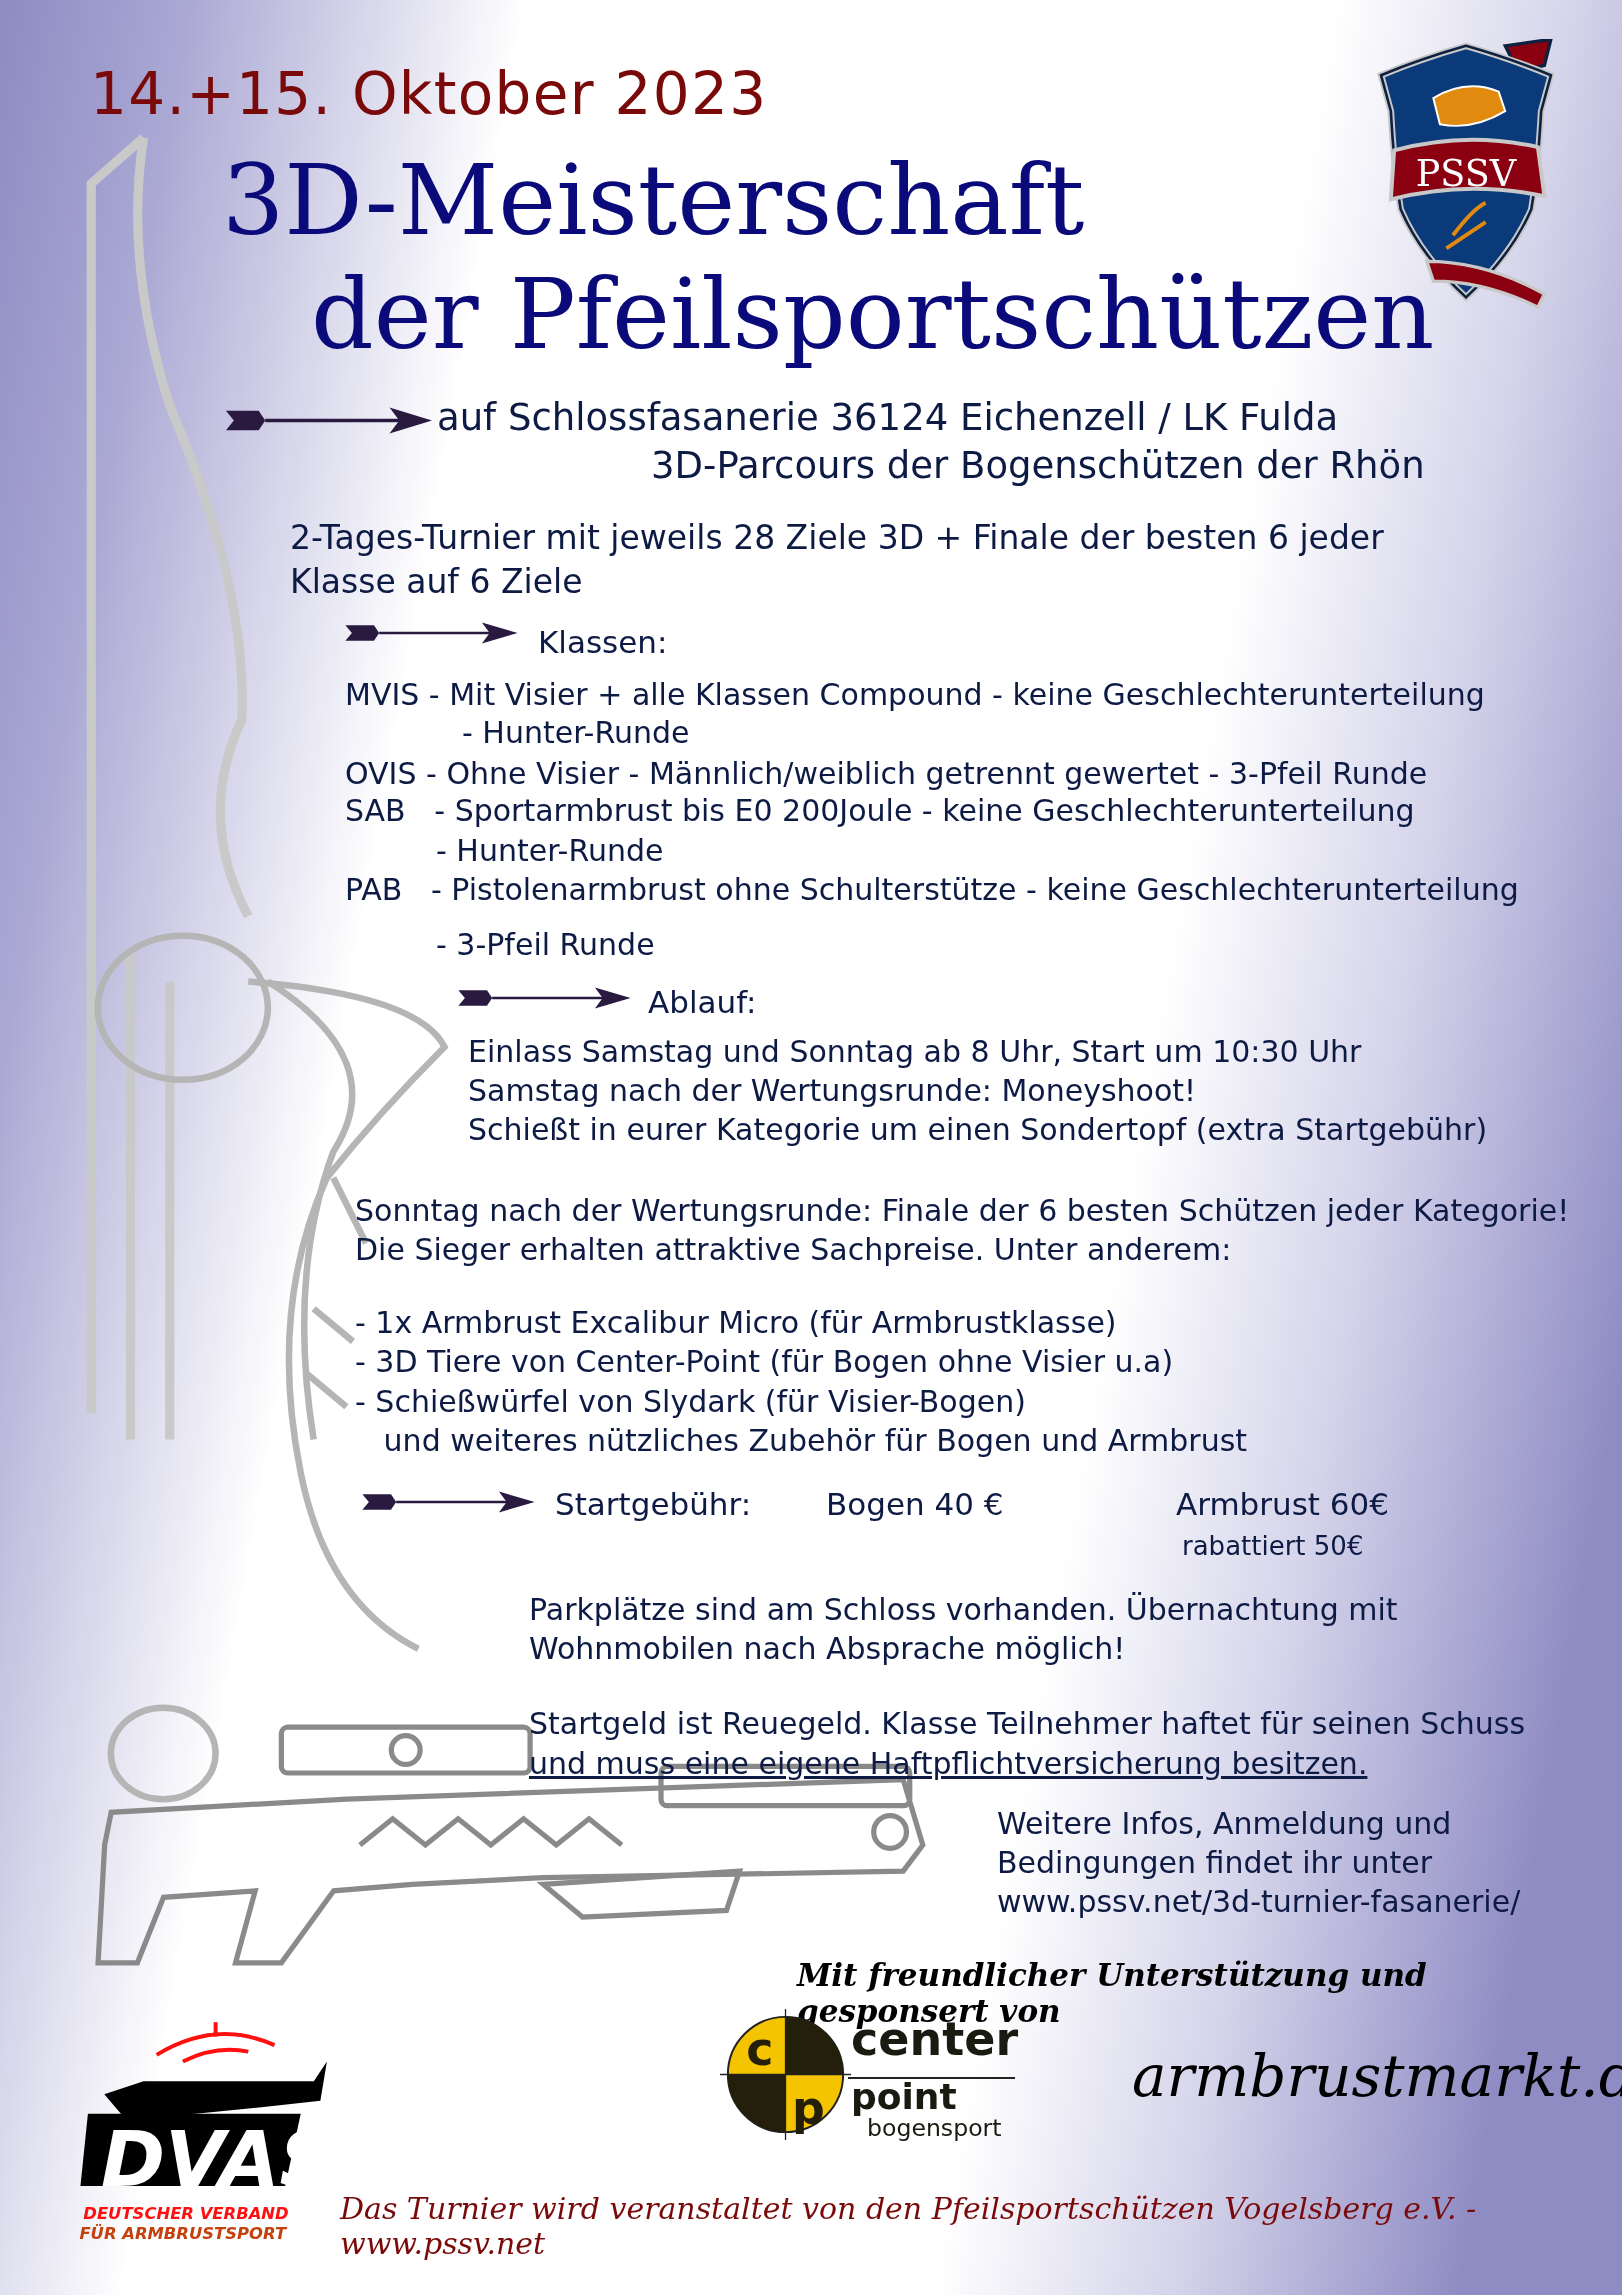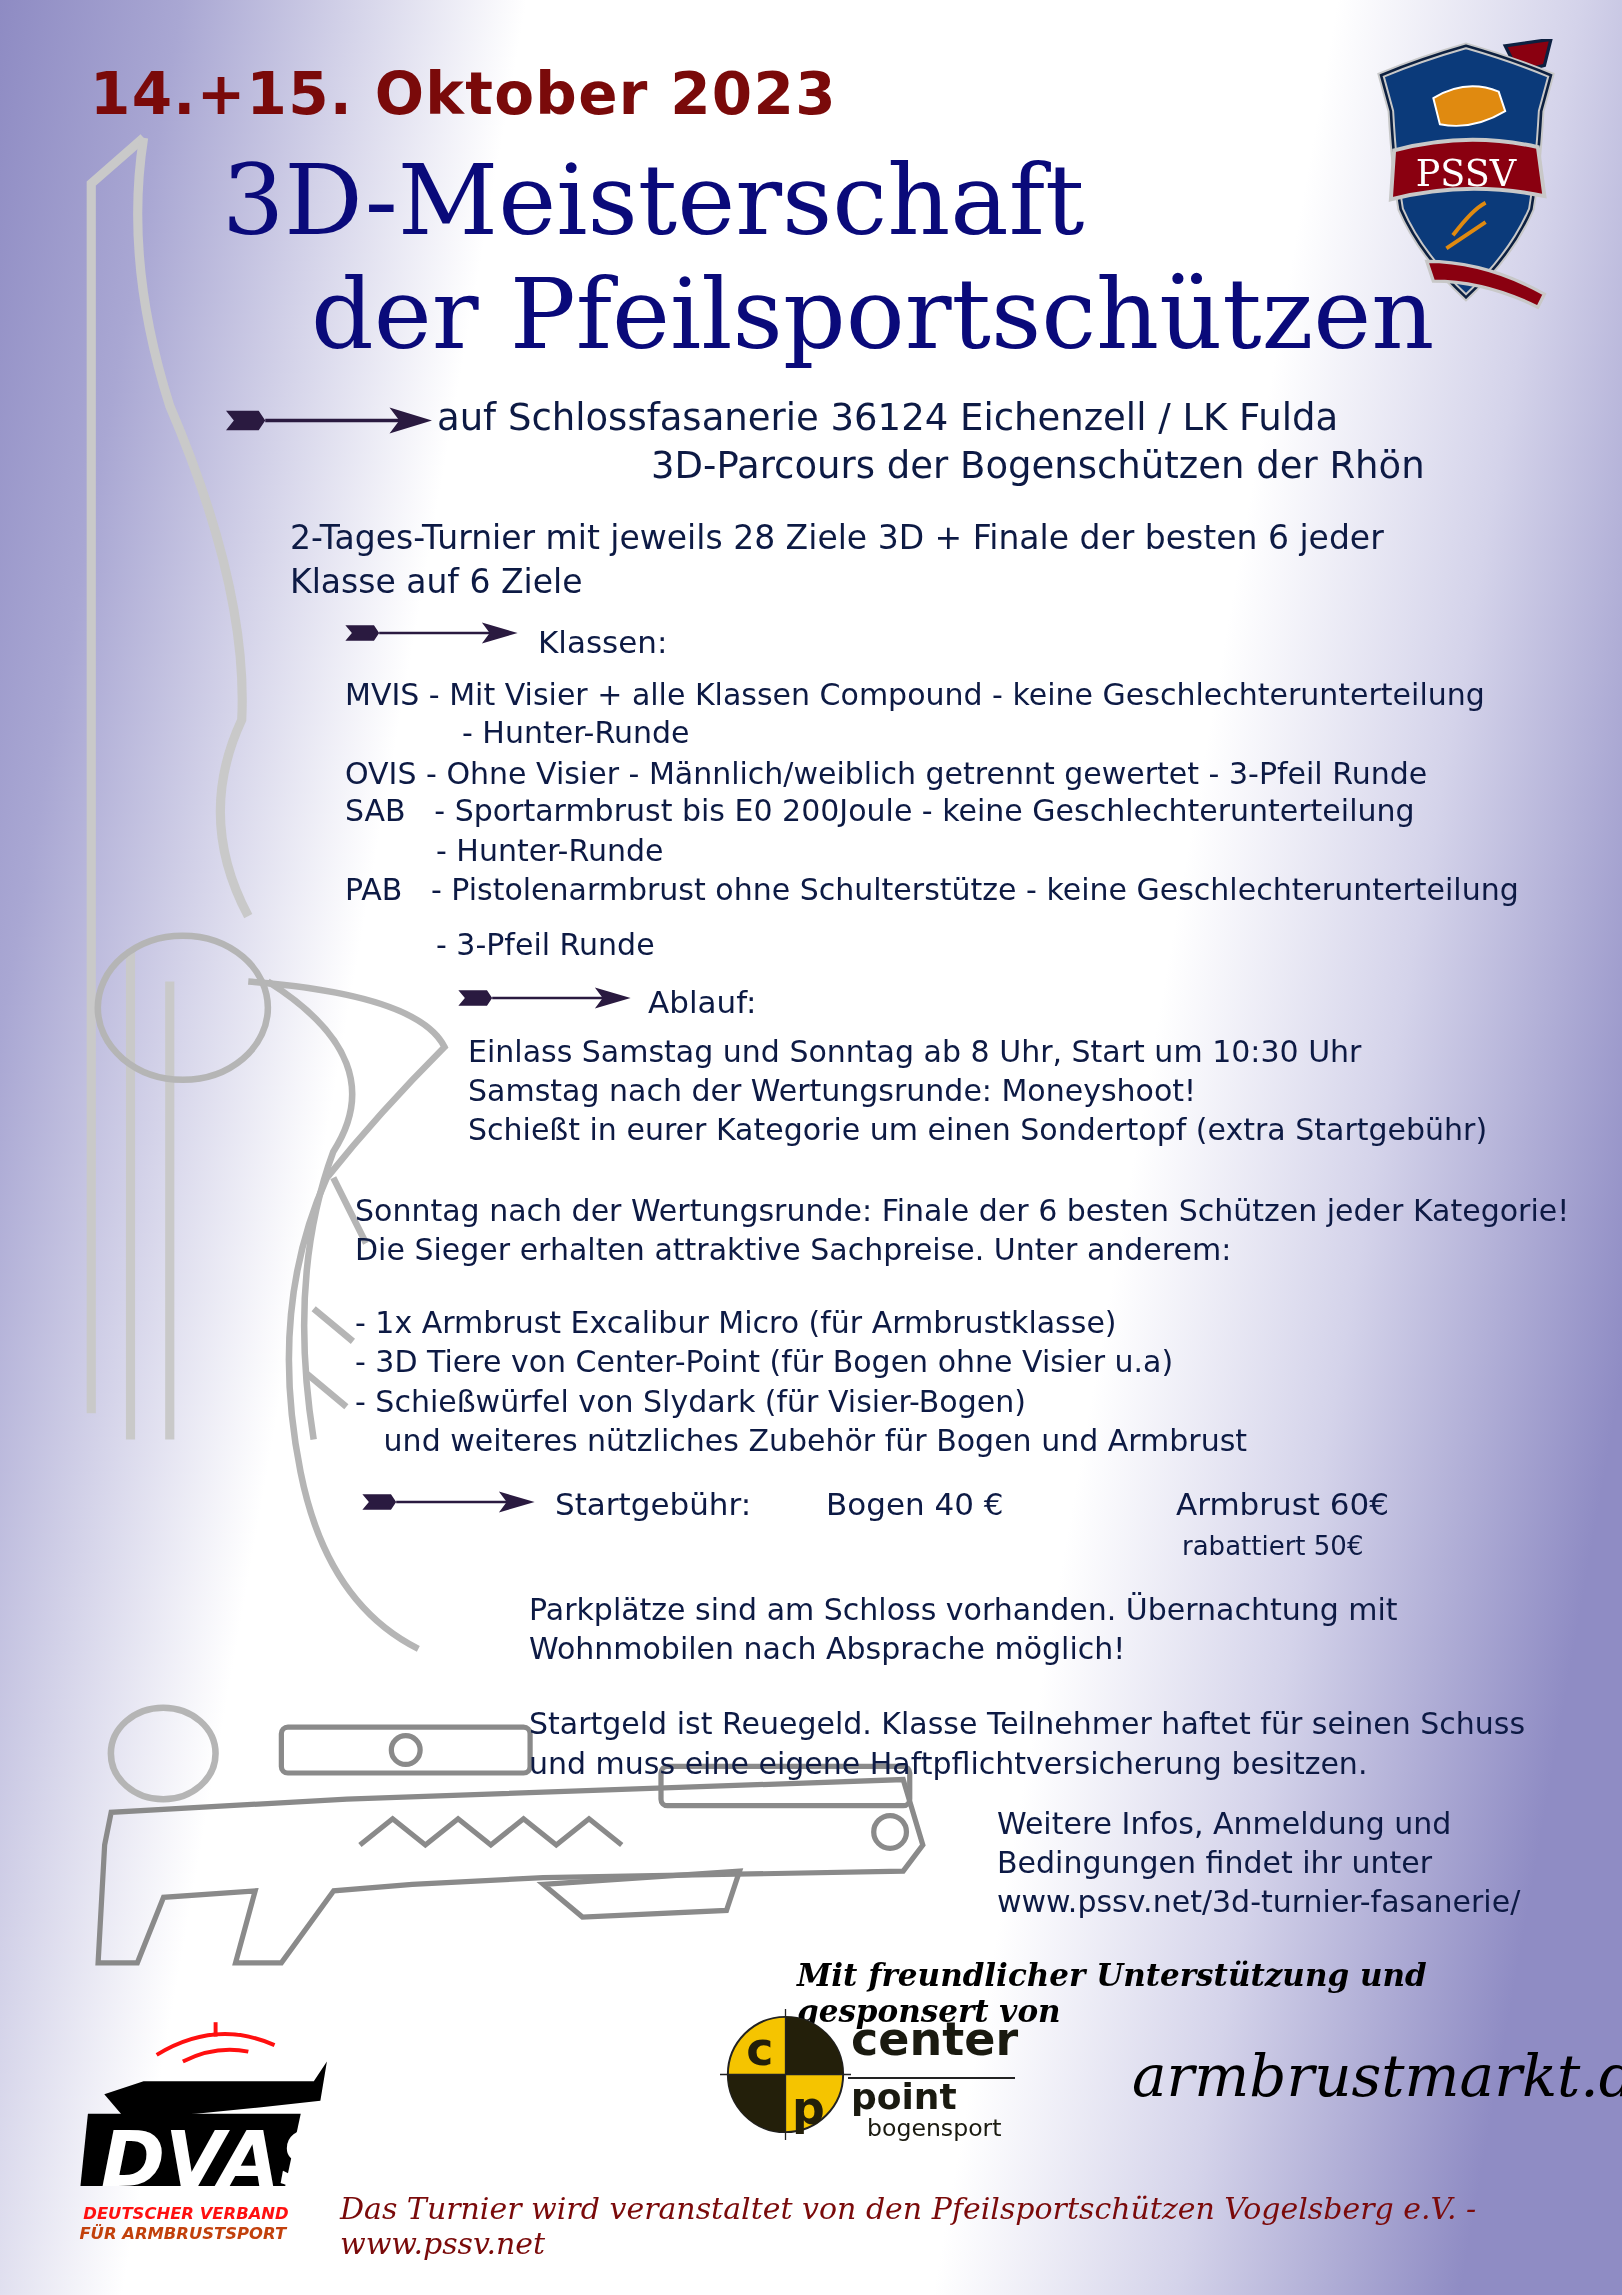--- a/index.html
+++ b/index.html
@@ -3,21 +3,21 @@
 <meta charset="utf-8">
 <style>
   html, body { margin:0; padding:0; }
   body {
     width:1623px; height:2295px; position:relative; overflow:hidden;
     font-family:"DejaVu Sans", sans-serif; color:#0d1a44;
     background:
       linear-gradient(100deg, #8e8bc3 0%, #a9a7d3 9%, #ffffff 26%, #ffffff 66%, #d4d3ea 78%, #8f8cc4 92%, #8f8cc4 100%);
   }
   .abs { position:absolute; }
-  .date { left:90px; top:60px; font-size:58px; color:#7a0a0a; letter-spacing:1.3px; font-family:"DejaVu Sans", sans-serif;font-weight:bold; }
+  .date { left:90px; top:60px; font-size:58px; color:#7a0a0a; letter-spacing:1.3px; font-family:"DejaVu Sans", sans-serif; }
   .title { color:#0a0a7a; font-family:"DejaVu Serif", serif; font-size:98px; line-height:1; }
   .t1 { left:222px; top:151px; }
   .t2 { left:311px; top:265px; }
   .txt { font-size:33px; line-height:41px; white-space:pre; }
   .logo-pssv { left:1368px; top:39px; width:196px; height:275px; }
   .bow { left:52px; top:131px; width:471px; height:1832px; }
   .crossbow { left:85px; top:1714px; width:864px; height:262px; }
   .sponsor-line { left:797px; top:1957px; font-family:"DejaVu Serif", serif; font-style:italic; font-weight:bold; font-size:31px; color:#000; }
   .armbrustmarkt { left:1132px; top:2042px; font-family:"DejaVu Serif", serif; font-style:italic; font-size:58px; color:#000; }
   .footer { left:340px; top:2191px; font-family:"DejaVu Serif", serif; font-style:italic; font-size:30px; color:#7a0a0a; }
@@ -120,21 +120,21 @@
   <path d="M210 4 L265 20 L210 36 L222 20 Z" fill="#2a1a40"></path>
 </svg>
 <div class="abs txt" style="left:555px;top:1484px;font-size:31px;">Startgebühr:</div>
 <div class="abs txt" style="left:826px;top:1484px;font-size:31px;">Bogen 40 €</div>
 <div class="abs txt" style="left:1176px;top:1484px;font-size:31px;">Armbrust 60€</div>
 <div class="abs txt" style="left:1182px;top:1526px;font-size:26px;">rabattiert 50€</div>
 
 <div class="abs txt" style="left:529px;top:1589px;font-size:30px;">Parkplätze sind am Schloss vorhanden. Übernachtung mit</div>
 <div class="abs txt" style="left:529px;top:1628px;font-size:30px;">Wohnmobilen nach Absprache möglich!</div>
 <div class="abs txt" style="left:529px;top:1703px;font-size:30px;">Startgeld ist Reuegeld. Klasse Teilnehmer haftet für seinen Schuss</div>
-<div class="abs txt" style="left:529px;top:1743px;font-size:30px;">und muss eine eigene Haftpflichtversicherung besitzen.</div>
+<div class="abs txt" style="left:529px;top:1743px;font-size:30px;text-decoration:underline;">und muss eine eigene Haftpflichtversicherung besitzen.</div>
 
 <div class="abs txt" style="left:997px;top:1803px;font-size:30px;">Weitere Infos, Anmeldung und</div>
 <div class="abs txt" style="left:997px;top:1842px;font-size:30px;">Bedingungen findet ihr unter</div>
 <div class="abs txt" style="left:997px;top:1881px;font-size:30px;">www.pssv.net/3d-turnier-fasanerie/</div>
 
 <div class="abs sponsor-line">Mit freundlicher Unterstützung und gesponsert von</div>
 
 <div class="abs" style="left:720px;top:2009px;width:314px;height:137px;">
   <svg class="abs" style="left:0;top:0;" width="131" height="131" viewBox="0 0 200 200">
     <circle cx="100" cy="100" r="88" fill="#f5c400" stroke="#222" stroke-width="3"></circle>

